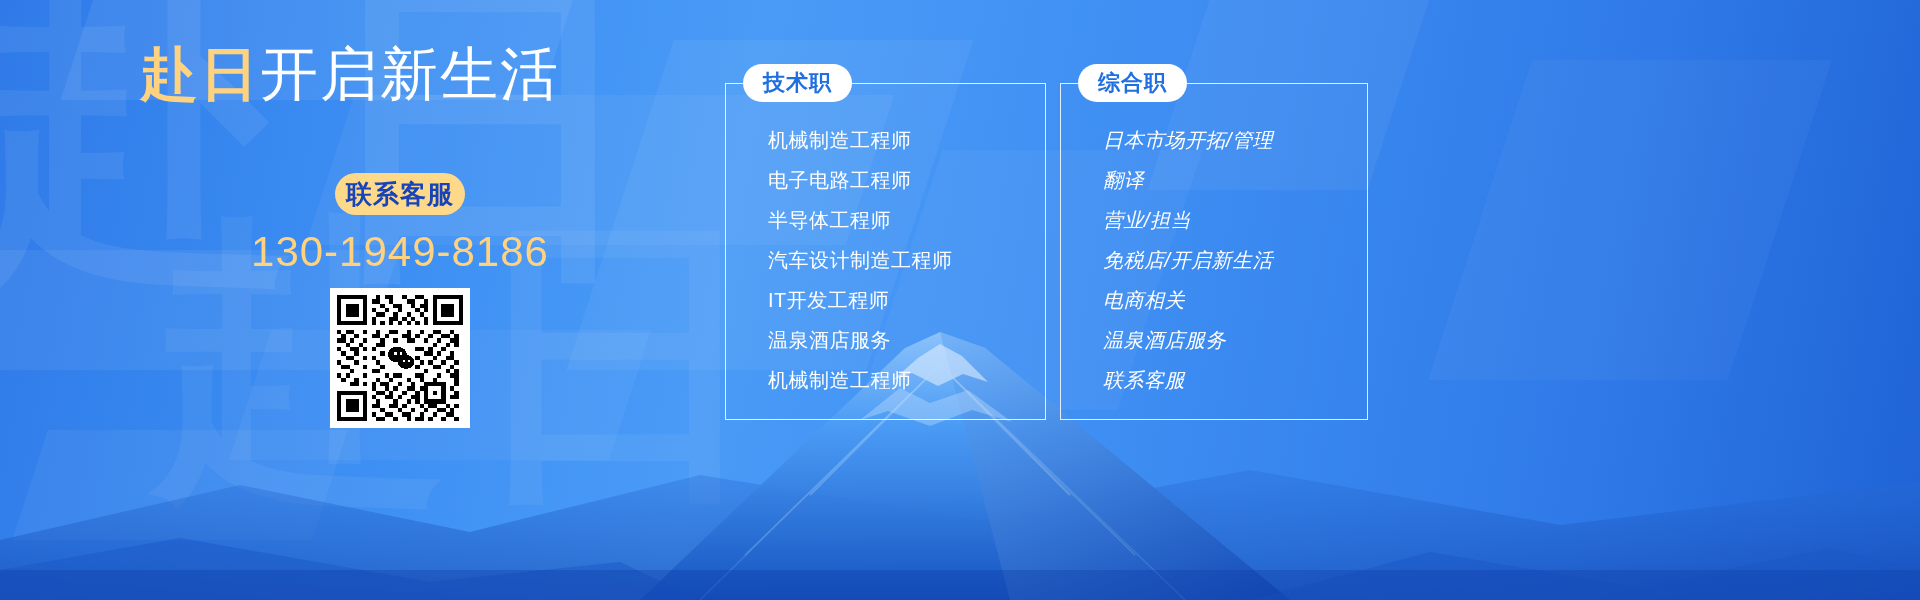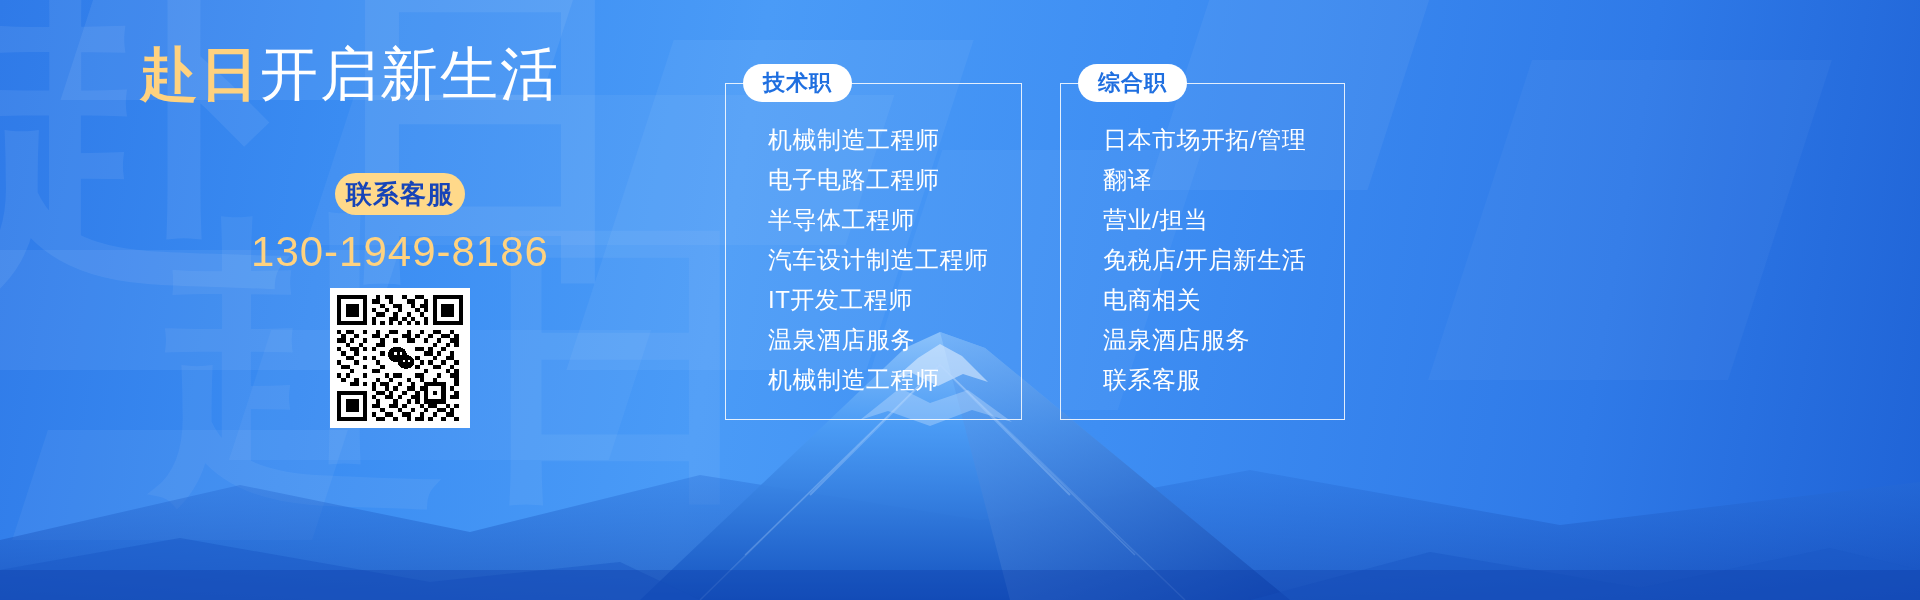--- a/index.html
+++ b/index.html
@@ -91,22 +91,22 @@
   .qr-wrap {
     position:absolute; left:330px; top:288px;
     width:140px; height:140px;
     background:#ffffff;
     padding:7px;
   }
   .qr-wrap svg { display:block; width:126px; height:126px; }
 
   
   .job-col { position:absolute; top:64px; }
-  .col-tech { left:725px;  width:297px; }
-  .col-gen  { left:1060px; width:285px; }
+  .col-tech { left:725px;  width:321px; }
+  .col-gen  { left:1060px; width:308px; }
 
   .job-badge {
     position:relative; z-index:3;
     display:inline-flex; align-items:center; justify-content:center;
     height:38px; padding:0 20px;
     background:#ffffff;
     border-radius:19px;
     color:#1f6fe0;
     font-size:22px; font-weight:bold;
     letter-spacing:1px;
@@ -114,35 +114,35 @@
   }
 
   .job-box {
     position:relative;
     margin-top:-19px;
     border:1px solid rgba(255,255,255,.85);
     padding:36px 0 22px 0;
     min-height:320px;
   }
   .job-box.tech { height:337px; }
-  .job-box.gen  { height:337px; }
+  .job-box.gen  { height:337px;font-style:italic; }
 
   
   .job-box::before {
     content:"";
     position:absolute;
     left:13px; top:-1px;
     width:120px; height:3px;
     background:transparent;
   }
 
   .job-list { list-style:none; padding-left:42px; }
   .job-list li {
     color:#ffffff;
-    font-size:24px;
+    font-size:20px;
     line-height:40px;
     white-space:nowrap;
     letter-spacing:.5px;
   }
 </style>
 </head>
 <body>
 
 <div id="banner">
 

